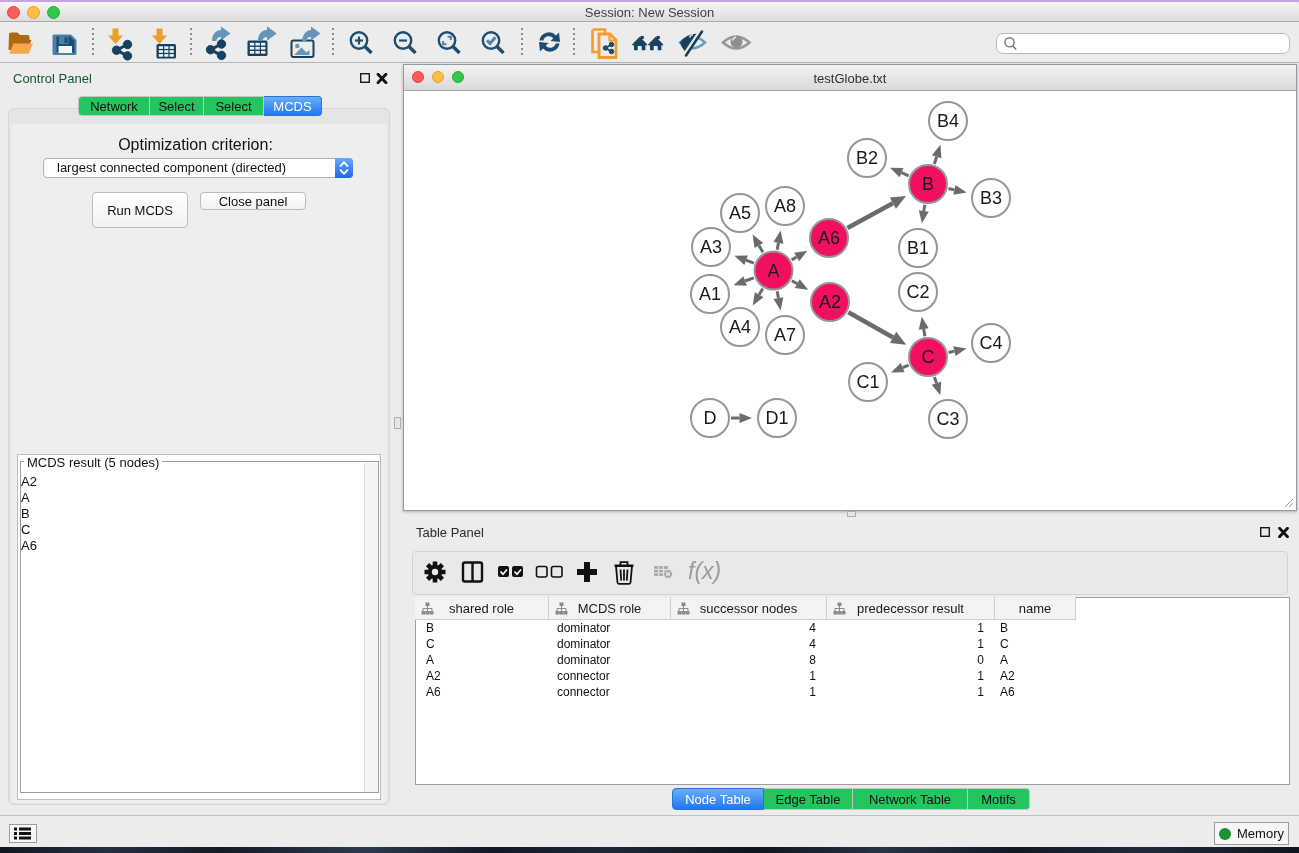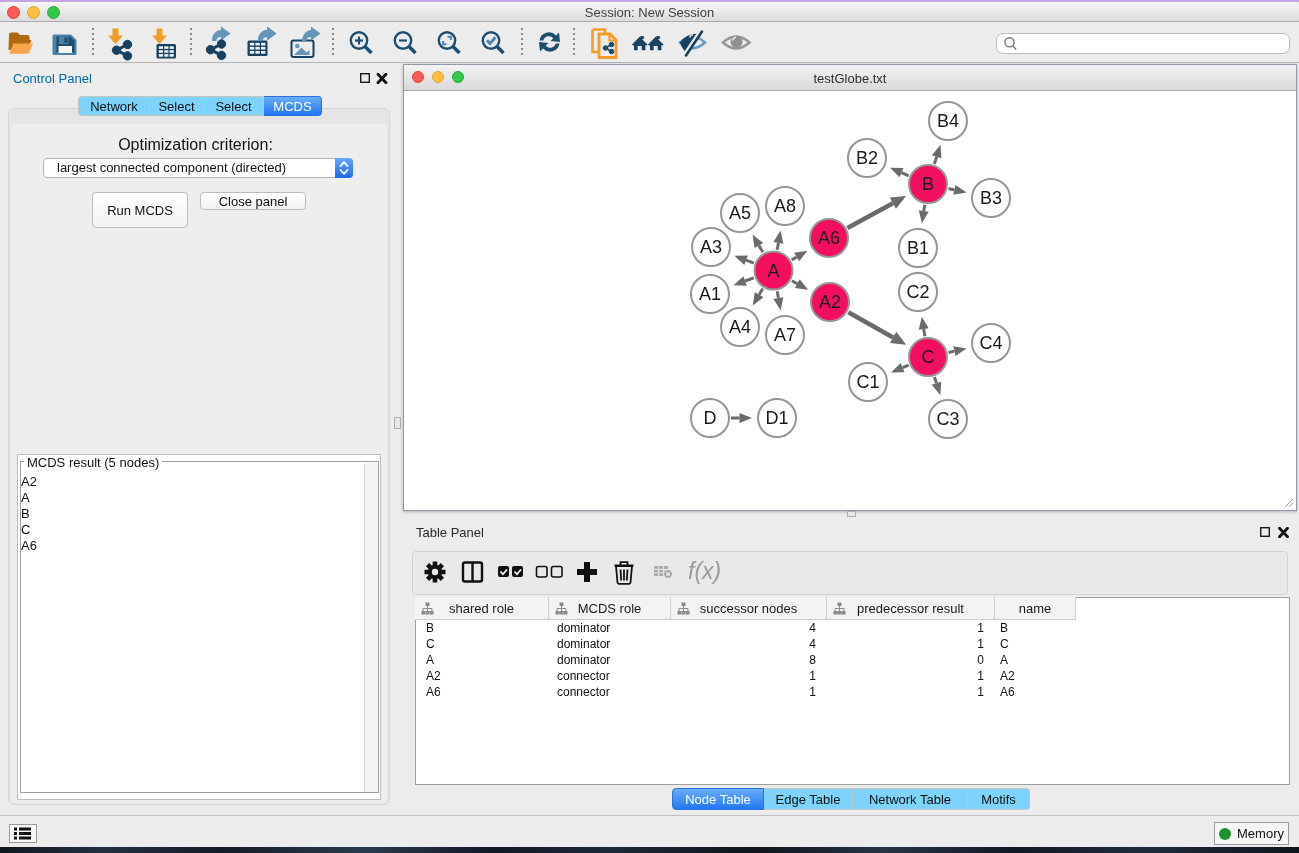--- a/index.html
+++ b/index.html
@@ -9,23 +9,23 @@
 
 #purple { left:0; top:0; width:1299px; height:2px; background:#c3a6e1; }
 #titlebar { left:0; top:2px; width:1299px; height:20px;
   background:linear-gradient(#f6f6f6,#dcdcdc); border-bottom:1px solid #ababab;
   border-radius:5px 5px 0 0; }
 .tl { border-radius:50%; }
 #title { left:0; top:5px; width:1299px; text-align:center; font-size:13px; color:#404040; }
 #toolbar { left:0; top:22px; width:1299px; height:41px; background:#ececec; border-bottom:1px solid #b5b5b5; }
 .sep { position:absolute; top:28px; height:30px; width:2px; background:repeating-linear-gradient(#8b8b8b 0 2px, rgba(0,0,0,0) 2px 5px); }
 
-#cp-title { left:13px; top:71px; font-size:13px; color:#0369a1; }
+#cp-title { left:13px; top:71px; font-size:13px; color:#14532d; }
 .tabs { display:flex; position:absolute; font-size:13px; color:#111; }
-.tab { background:#7dd3fc; border:1px solid #c4c4c4; border-left:none; display:flex; align-items:center; justify-content:center; }
+.tab { background:#22c55e; border:1px solid #c4c4c4; border-left:none; display:flex; align-items:center; justify-content:center; }
 .tab.first { border-left:1px solid #c4c4c4; border-radius:4px 0 0 4px; }
 .tab.last { border-radius:0 4px 4px 0; }
 .tab.sel { background:linear-gradient(#6aaef8,#2176f5); color:#fff; border-color:#2b72d8; }
 #cp-outer { left:8px; top:108px; width:382px; height:697px; background:#e5e5e5; border:1px solid #d6d6d6; border-radius:6px; }
 #cp-inner { left:11px; top:124px; width:376px; height:679px; background:#eeeeee; border-radius:3px; }
 #opt-label { left:0; top:136px; width:391px; text-align:center; font-size:16px; color:#111; }
 #dropdown { left:43px; top:158px; width:310px; height:20px; background:#fff; border:1px solid #b2b2b2; border-radius:4px; font-size:13px; color:#111; line-height:18px; padding-left:13px; }
 #dd-cap { left:335px; top:158px; width:18px; height:20px; border-radius:0 4px 4px 0; background:linear-gradient(#66aaf9,#1c68ee); }
 .btn { position:absolute; background:linear-gradient(#ffffff,#f2f2f2); border:1px solid #bcbcbc; border-radius:4px; font-size:13px; color:#111; display:flex; align-items:center; justify-content:center; }
 #mcds-box { left:17px; top:454px; width:364px; height:346px; background:#fff; border:1px solid #bdbdbd; }

